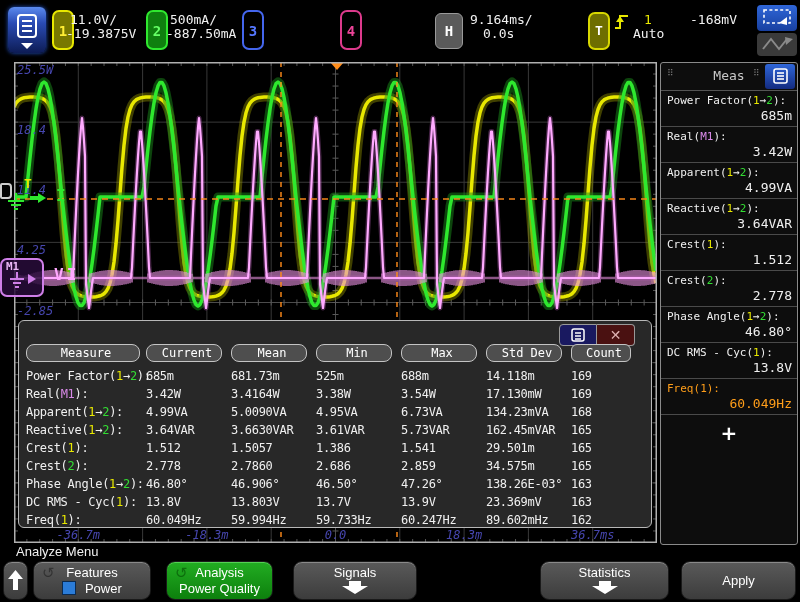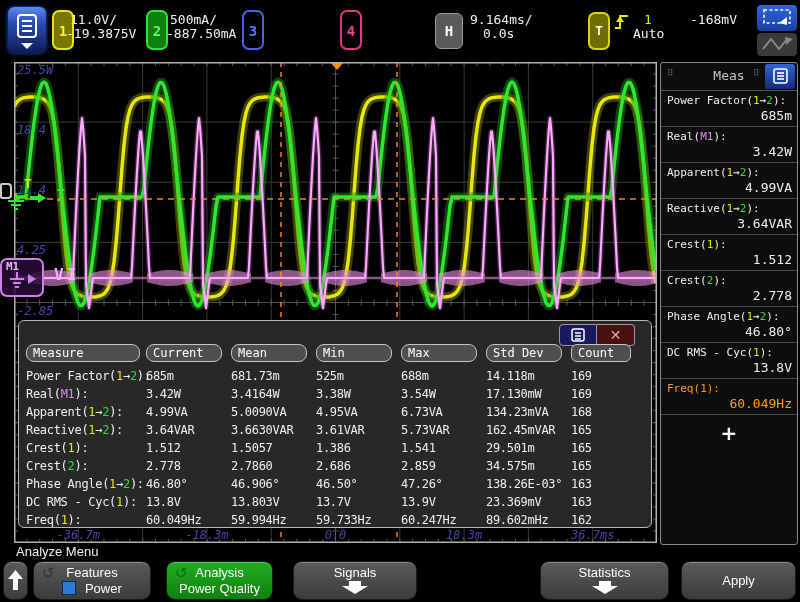--- a/index.html
+++ b/index.html
@@ -35,21 +35,21 @@
   #mtable{left:18px;top:320px;width:634px;height:208px;background:#282828;
     border:1px solid #b8b8b8;border-radius:6px;box-sizing:border-box;z-index:5;}
   #mtable .winbtns{position:absolute;right:16px;top:3px;height:22px;display:flex;}
   .winbtn{width:38px;height:22px;box-sizing:border-box;border:1px solid #999;}
   .winbtn.menu{background:#191960;border-radius:4px 0 0 4px;}
   .winbtn.close{background:#4a1111;border-radius:0 4px 4px 0;border-left:none;
      color:#ddb0b0;font:bold 14px "DejaVu Sans",sans-serif;text-align:center;line-height:20px;}
   .tgrid{display:grid;grid-template-columns:120px 85px 85px 85px 85px 85px 50px;padding-left:7px;}
   #thead{position:absolute;left:0;top:23px;width:100%;}
   .pill{height:18px;border-radius:8px;background:#4e4e4e;border:1px solid #c4c4c4;
-    box-sizing:border-box;color:#fff;font-size:12px;line-height:16px;padding-left:6px;}
+    box-sizing:border-box;color:#fff;font-size:12px;line-height:16px;padding-left:6px;text-align:center;}
   #tbody{position:absolute;left:0;top:46px;width:100%;}
   .trow{height:18px;line-height:18px;font-size:12px;letter-spacing:-0.3px;white-space:nowrap;}
   
   #sidebar{left:660px;top:62px;width:138px;height:483px;background:#0d0d0d;
     border:1px solid #8a8a8a;border-radius:3px;box-sizing:border-box;z-index:4;}
   #sb-tab{height:27px;border-bottom:1px solid #555;position:relative;}
   #sb-title{text-align:center;color:#c8c8c8;font-size:13px;line-height:26px;}
   .dots{position:absolute;top:7px;color:#777;font-size:9px;letter-spacing:1px;line-height:6px;width:8px;}
   #sb-menu{position:absolute;right:2px;top:1px;width:30px;height:25px;border-radius:3px;
     background:linear-gradient(#2f66d8,#132b80);}

